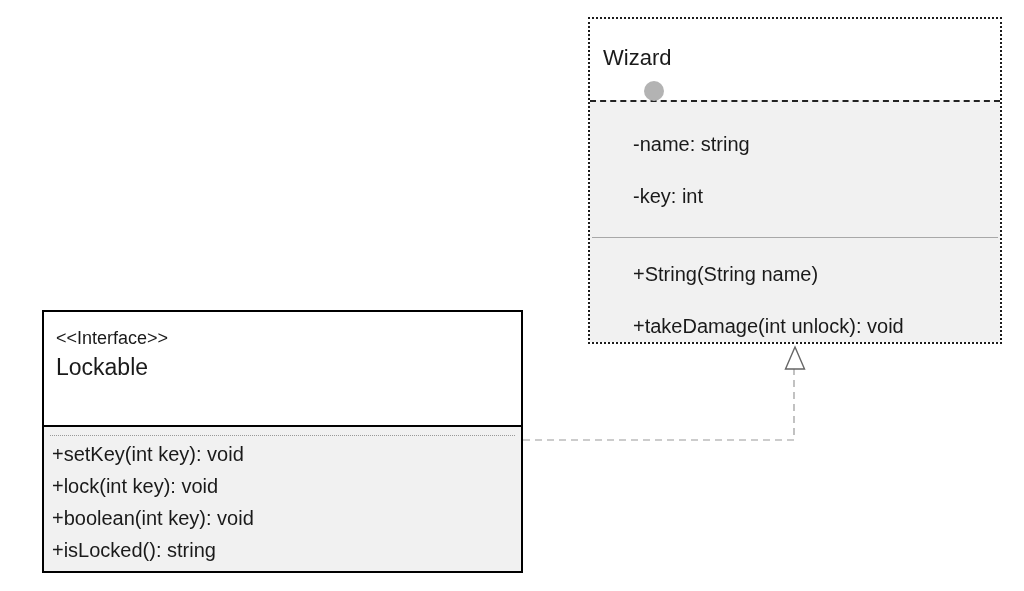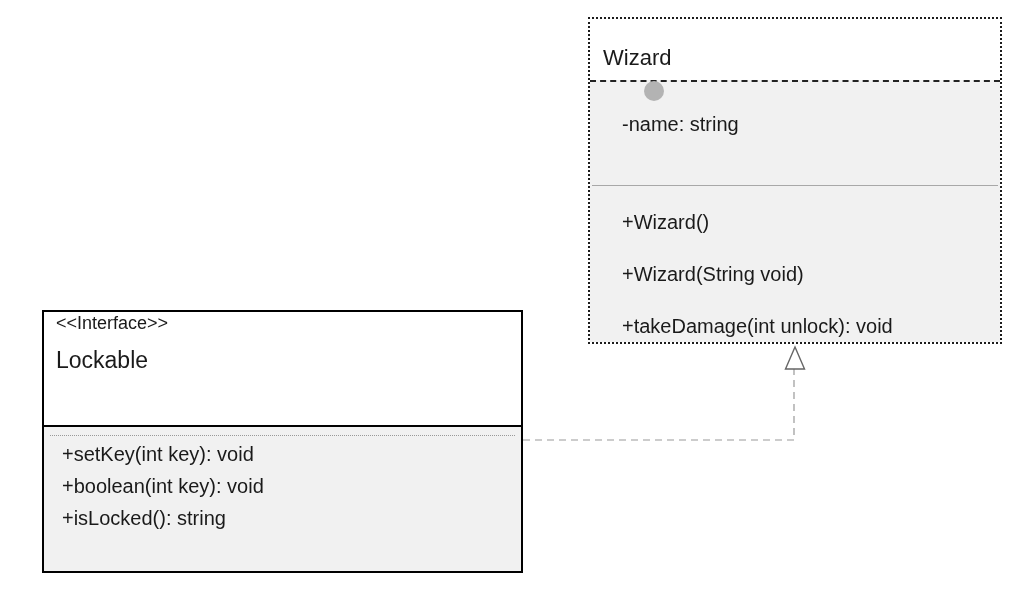--- a/index.html
+++ b/index.html
@@ -23,63 +23,64 @@
     border-radius:50%; background:#b3b3b3; z-index:2;
   }
   .wizard-attrs {
     box-sizing:border-box; height:138px;
     border-top:2px dashed #222222; background:#f1f1f1; padding-top:6px;
   }
   .wizard-methods { flex:1; background:#f1f1f1; }
   .thin-divider-w { border-top:1px solid #a8a8a8; margin:0 2px 2px 2px; height:0; }
 
   .member { font-size:20px; line-height:32px; white-space:pre; }
-  .wizard-attrs .member, .wizard-methods .member { padding-left:32px;margin-top:20px; }
+  .wizard-attrs .member, .wizard-methods .member { padding-left:43px;margin-top:20px; }
 
   
   #lockable-box { left:42px; top:310px; width:481px; height:263px; border:2px solid #000000; }
   .lock-title { height:113px; background:#ffffff; padding-left:12px; box-sizing:border-box; }
-  .stereotype { font-size:18px; line-height:22px; }
-  .lock-name { margin-top:12px; font-size:23px; line-height:28px; }
+  .stereotype { padding-top:15px; font-size:18px; line-height:22px; }
+  .lock-name { margin-top:4px; font-size:23px; line-height:28px; }
   .lock-methods { flex:1; border-top:2px solid #000000; background:#f1f1f1; }
   .thin-divider-l { border-top:1px dotted #999999; margin:8px 6px 2px 6px; height:0; }
-  .lock-methods .member { padding-left:18px; }
+  .lock-methods .member { padding-left:8px; }
 
   
   .overlay { position:absolute; left:0; top:0; width:1024px; height:591px; }
 </style>
 </head>
 <body>
 
 <div class="canvas">
 
   <div class="class-box" id="wizard-box">
     <div class="wizard-title">
       <div class="cls-name">Wizard</div>
       <div class="connection-circle"></div>
     </div>
     <div class="wizard-attrs">
       <div class="member">-name: string</div>
+      <div class="member">-key: int</div>
     </div>
     <div class="wizard-methods">
       <div class="thin-divider-w"></div>
-      <div class="member">+Wizard()</div>
-      <div class="member">+Wizard(String void)</div>
+      <div class="member">+String(String name)</div>
       <div class="member">+takeDamage(int unlock): void</div>
     </div>
   </div>
 
   <div class="class-box" id="lockable-box">
     <div class="lock-title">
       <div class="stereotype">&lt;&lt;Interface&gt;&gt;</div>
       <div class="lock-name">Lockable</div>
     </div>
     <div class="lock-methods">
       <div class="thin-divider-l"></div>
       <div class="member">+setKey(int key): void</div>
+      <div class="member">+lock(int key): void</div>
       <div class="member">+boolean(int key): void</div>
       <div class="member">+isLocked(): string</div>
     </div>
   </div>
 
   <svg class="overlay" width="1024" height="591" viewBox="0 0 1024 591">
     <polyline points="523,440 794,440 794,369" fill="none" stroke="#999999" stroke-width="1.2" stroke-dasharray="7,5"></polyline>
     <polygon points="795,347 804.5,369 785.5,369" fill="#ffffff" stroke="#666666" stroke-width="1.4"></polygon>
   </svg>
 

